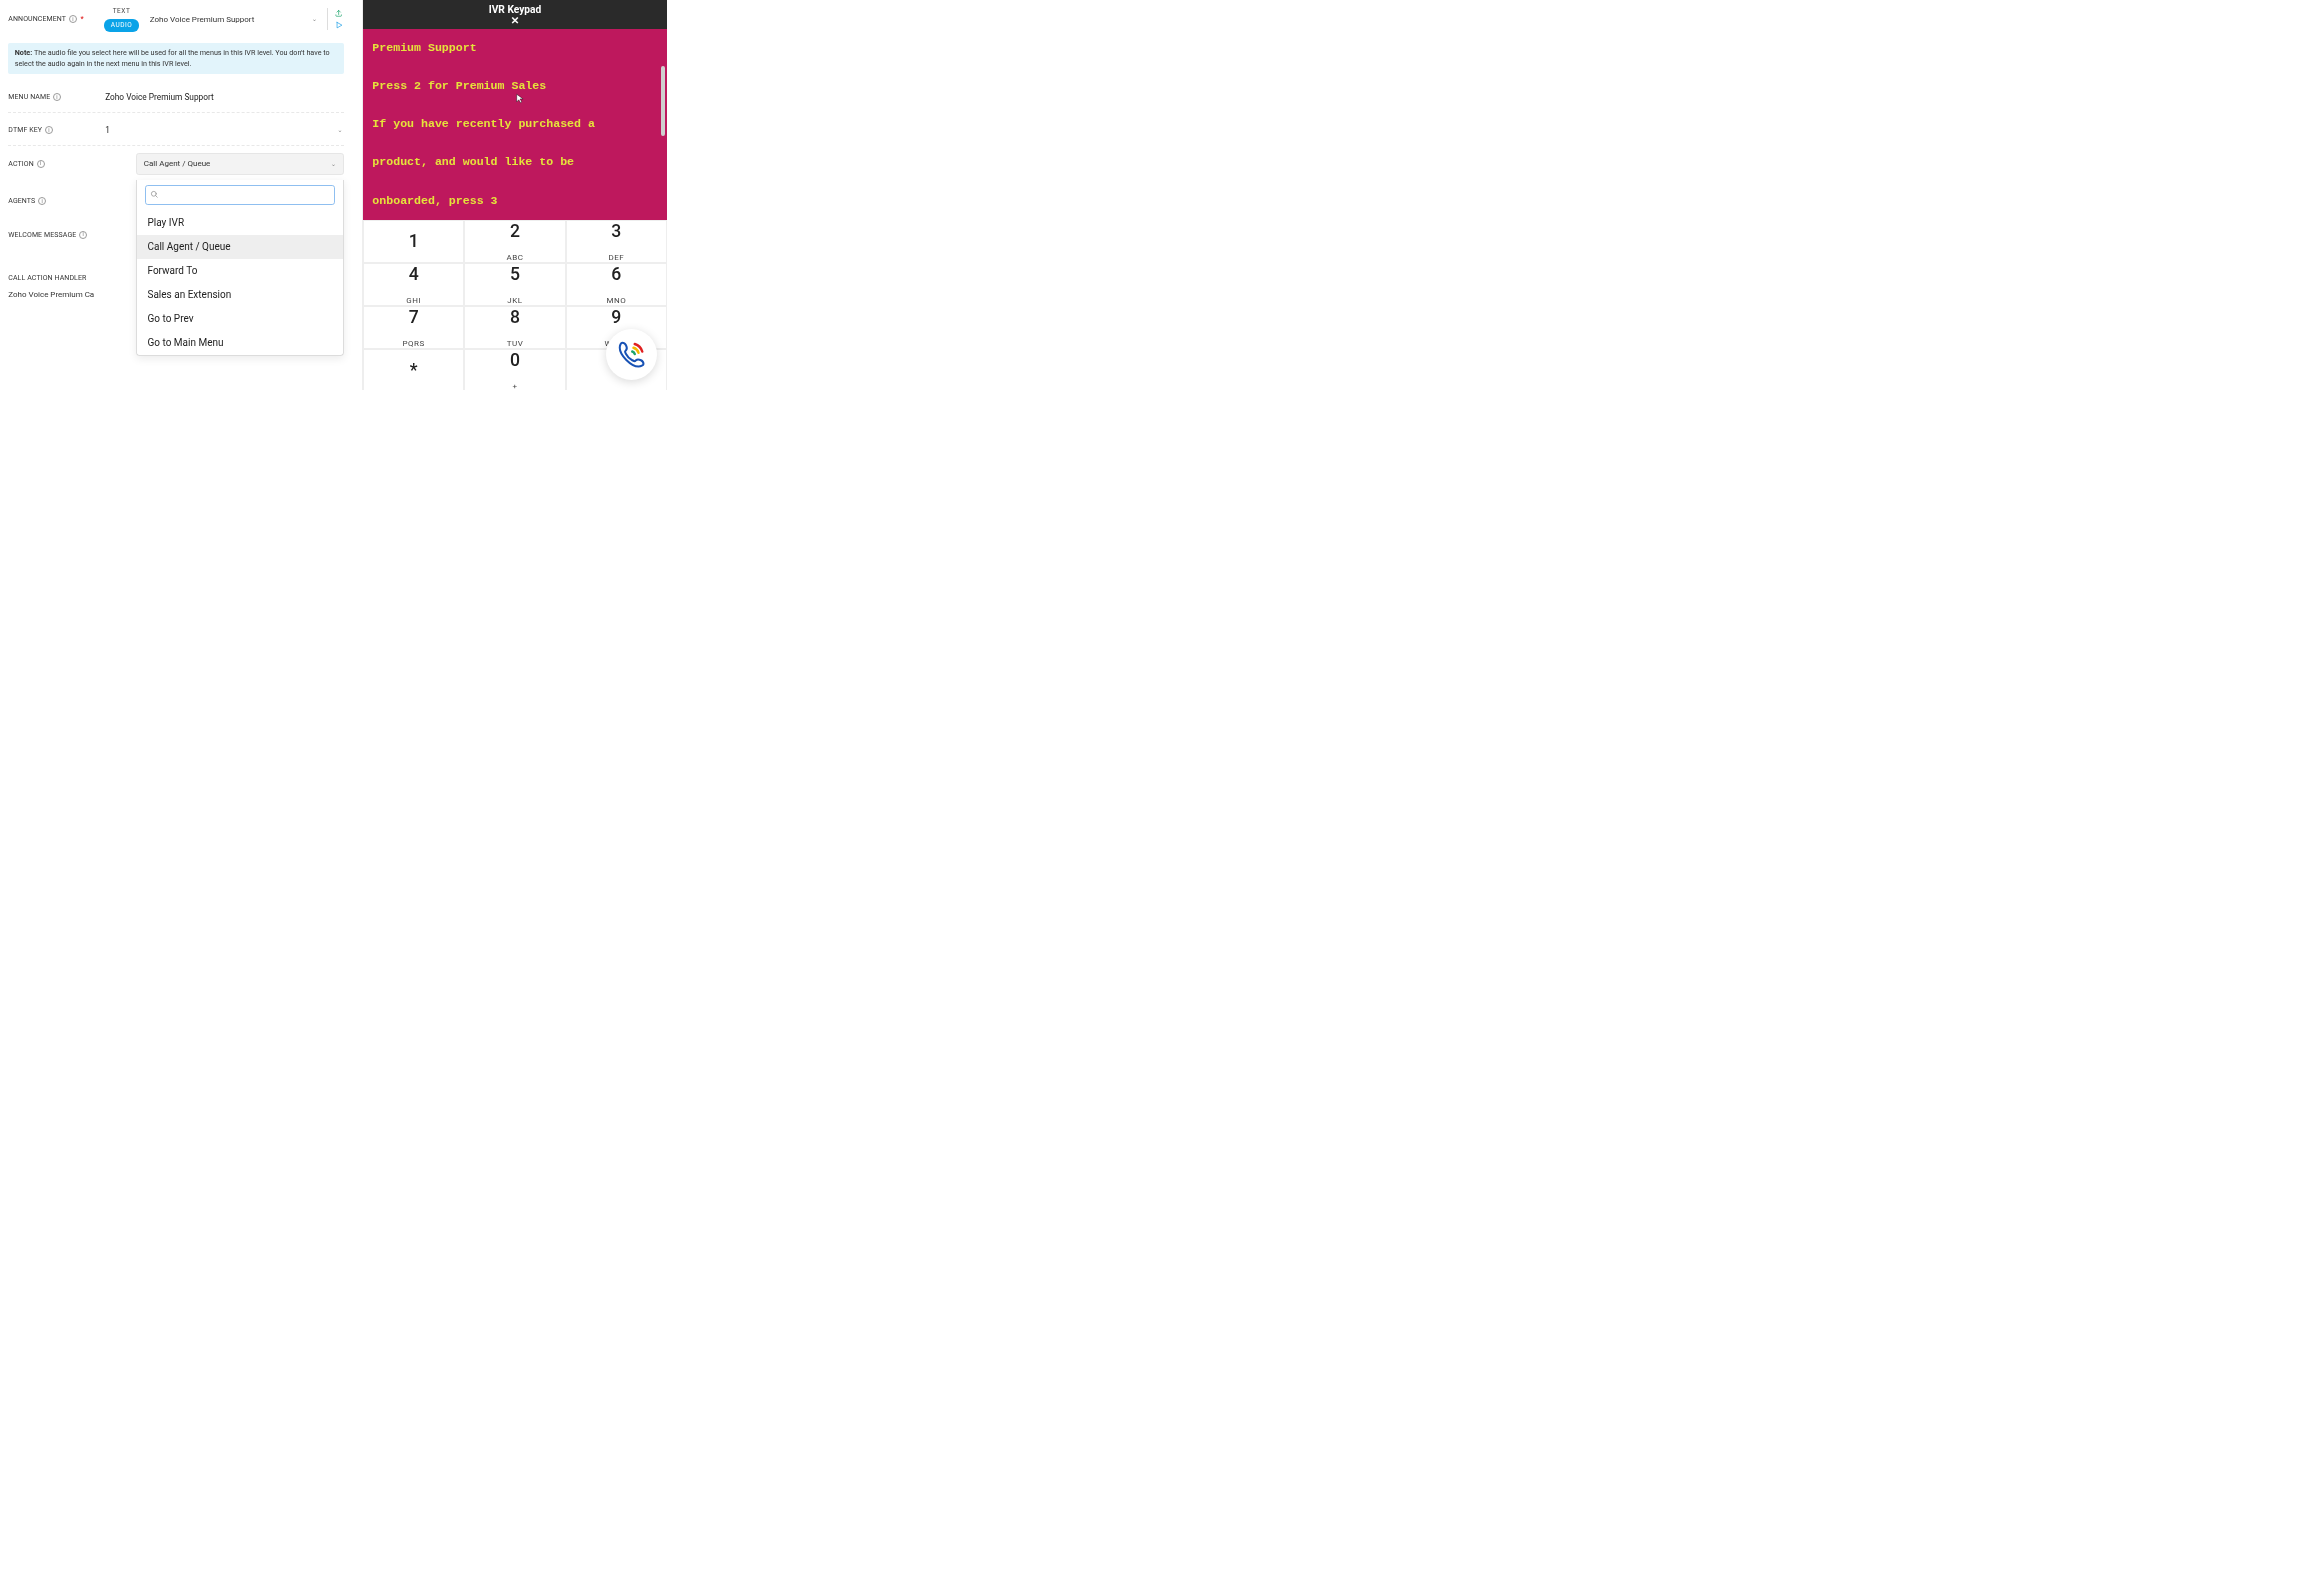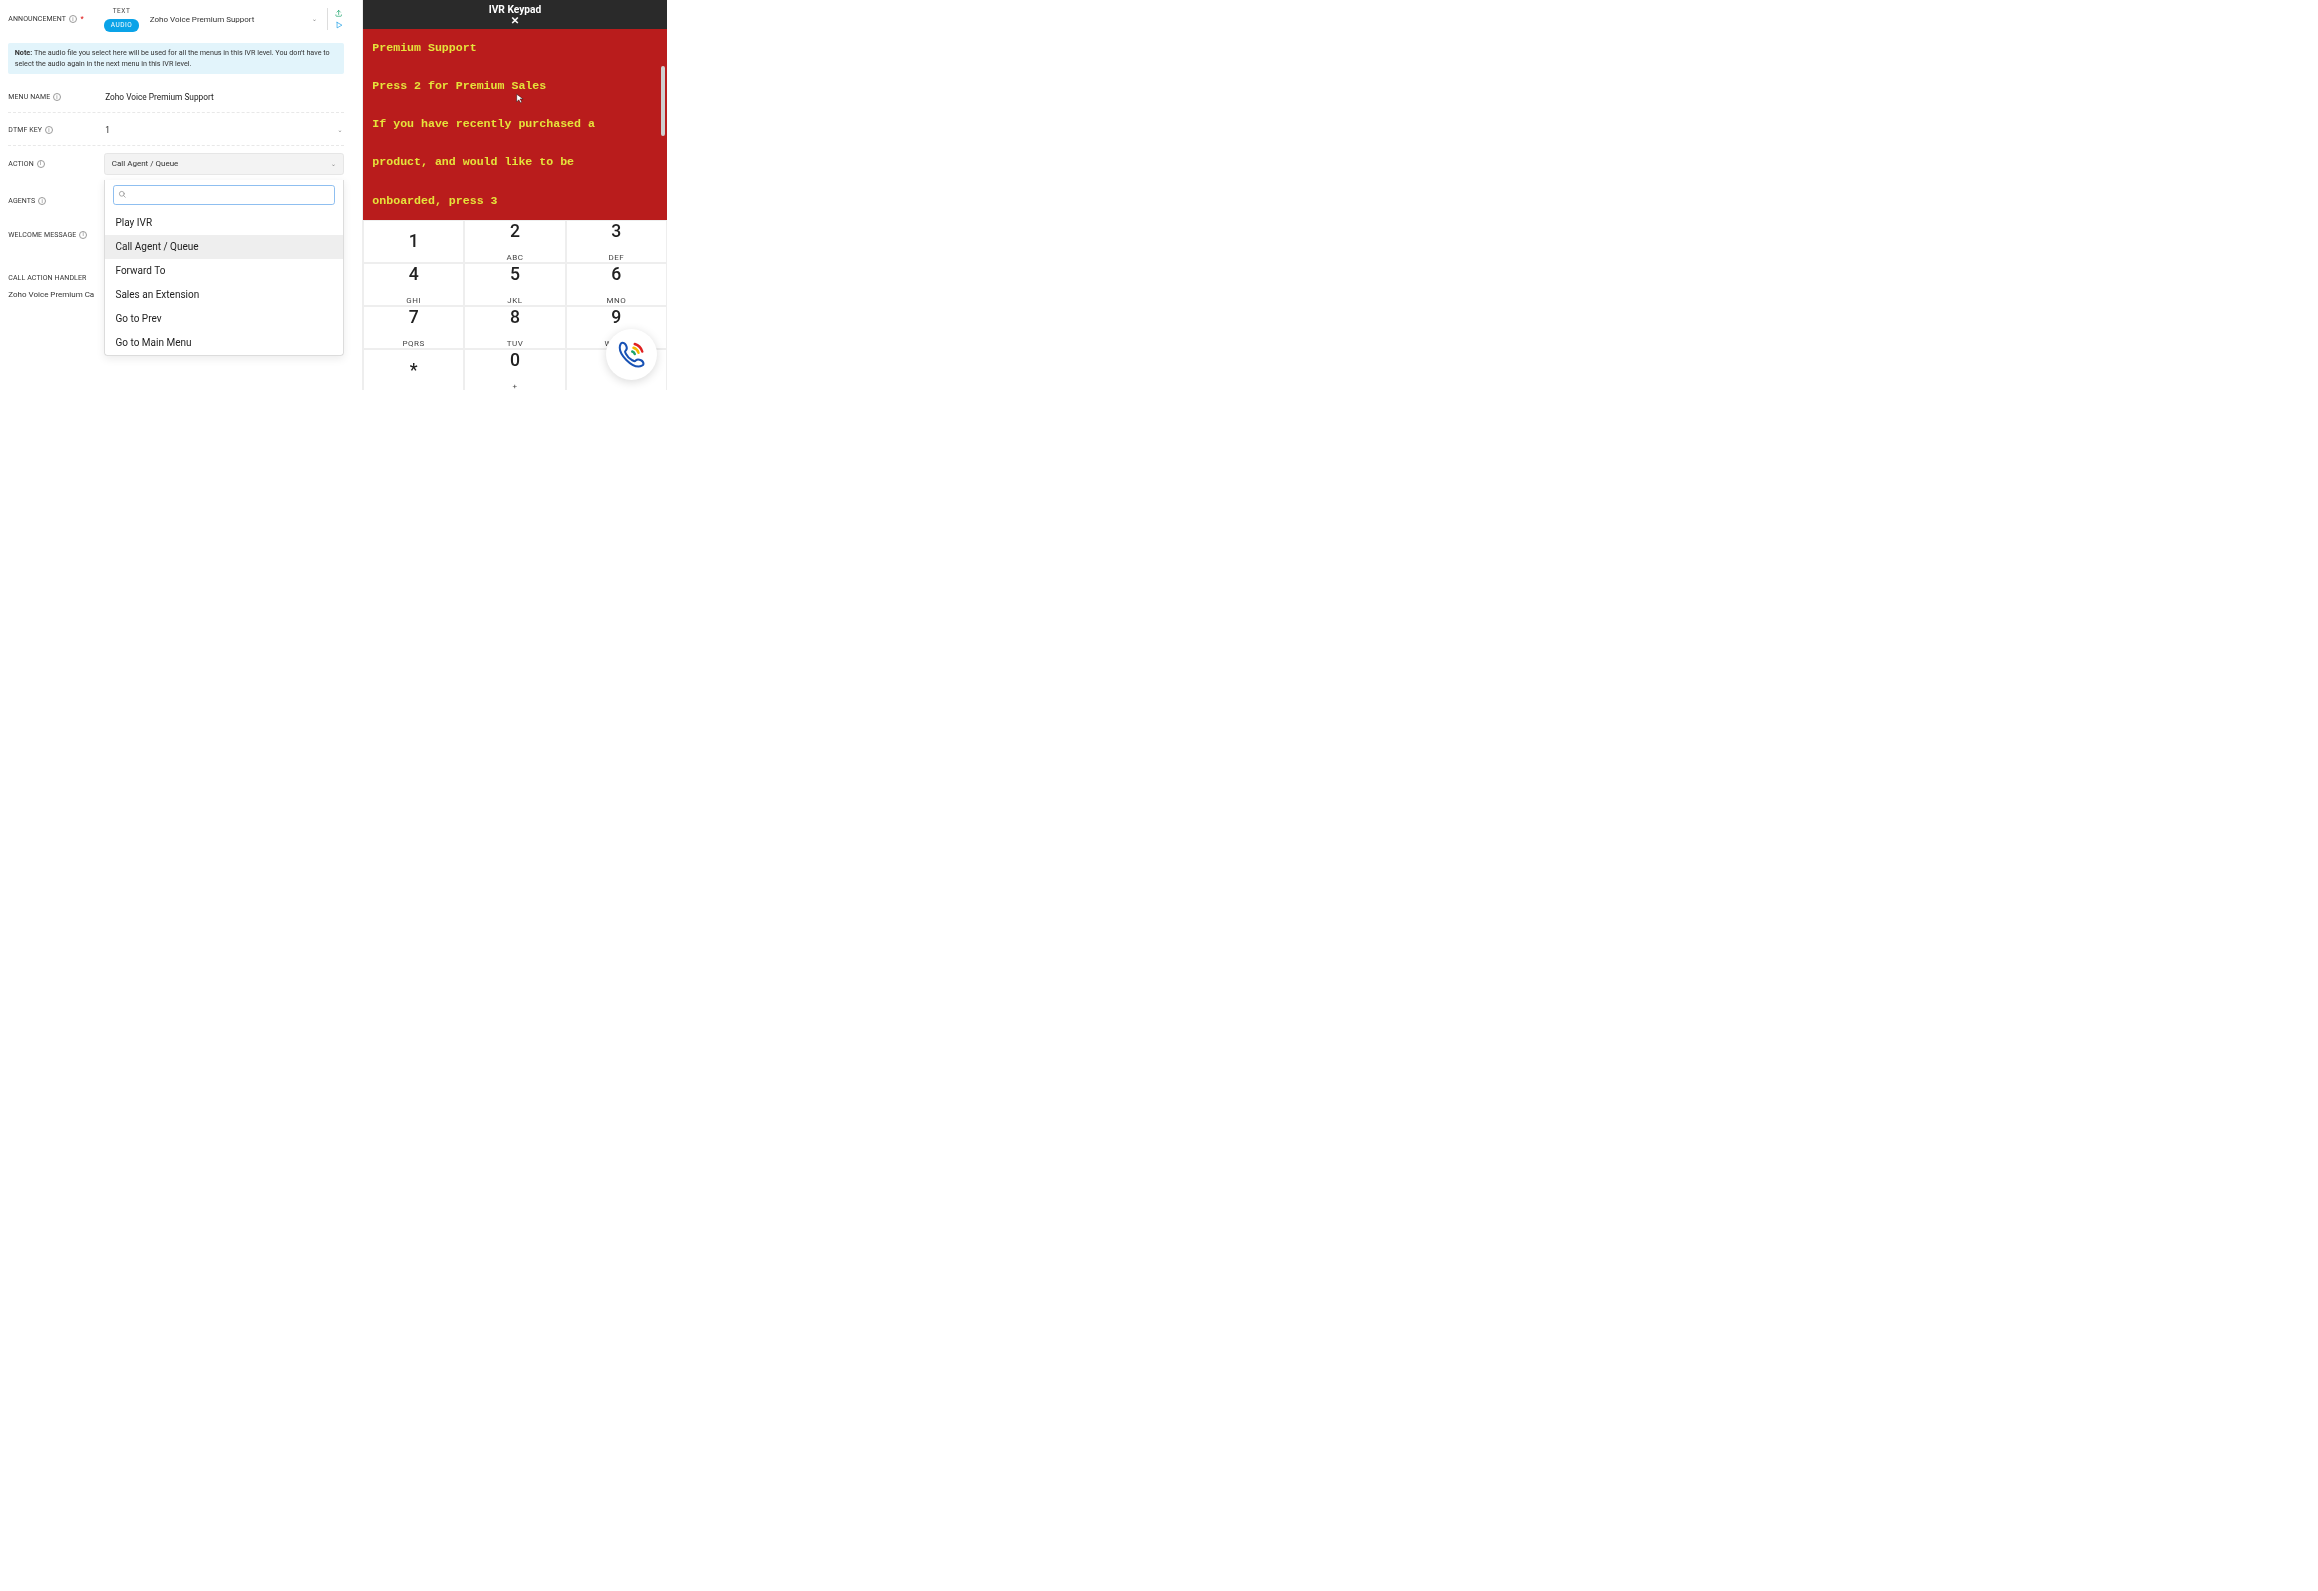--- a/index.html
+++ b/index.html
@@ -106,21 +106,21 @@
     display:flex; flex-direction:column;
     border-left:0.5px solid #eee;
   }
   .kp-header {
     background:#2a2a2a; color:#fff; padding:3.7px 7.4px;
     display:flex; justify-content:space-between; align-items:center;
     font-size:10.2px; font-weight:700;flex-direction:column;
   }
   .kp-close { color:#fff; font-size:10.2px; cursor:pointer; font-weight:700; }
   .kp-display {
-    background:#b91c1c; color:#e5e33b;
+    background:#be185d; color:#e5e33b;
     font-family: "Courier New", monospace;
     font-size:11.6px; font-weight:700; line-height:1.65;
     padding:8.3px 9.3px 10.2px 9.3px; height:200px;
     position:relative;
   }
   .kp-display .scrollbar {
     position:absolute; right:1.9px; top:37px; width:3.7px; height:70px;
     background:#cfcfcf; border-radius:1.9px;
   }
   .cursor-arrow {
@@ -202,21 +202,21 @@
     <div class="label-col">
       <span>DTMF KEY</span>
       <span class="info-icon">i</span>
     </div>
     <div class="input-like">
       <span>1</span>
       <span class="chev">⌄</span>
     </div>
   </div>
 
-  <div class="form-row" style="border-bottom:none;">
+  <div class="form-row" style="border-bottom:none;gap:32px;">
     <div class="label-col">
       <span>ACTION</span>
       <span class="info-icon">i</span>
     </div>
     <div class="action-select-wrap">
       <div class="action-select">
         <span>Call Agent / Queue</span>
         <span class="chev">⌄</span>
       </div>
       <div class="dropdown-panel">

